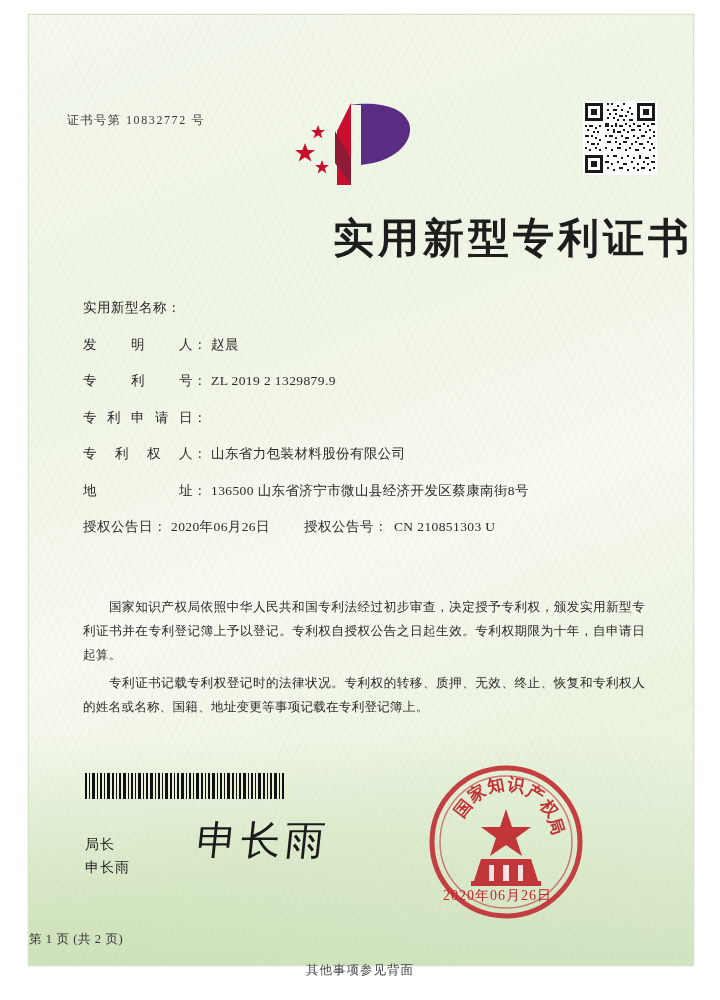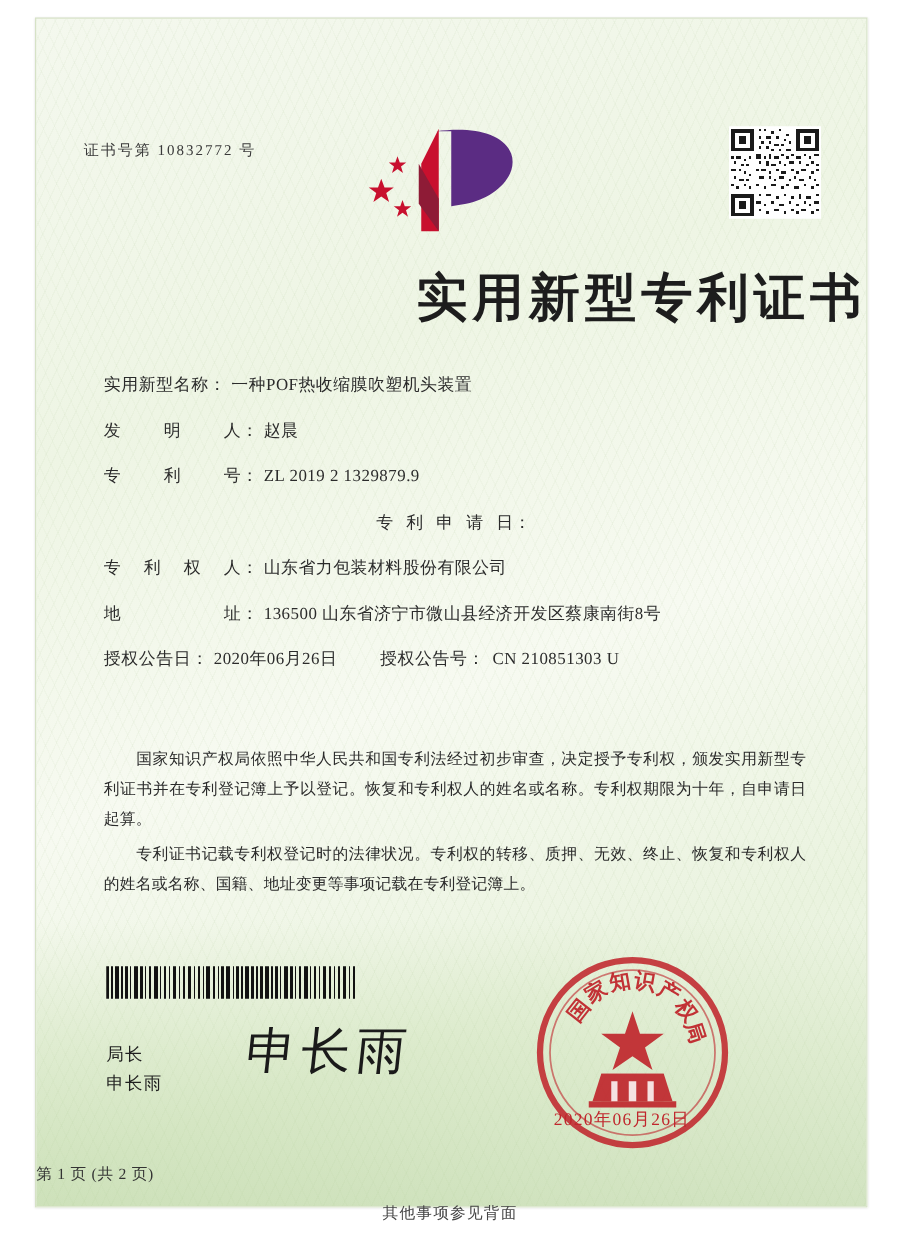--- a/index.html
+++ b/index.html
@@ -98,21 +98,20 @@
     left: 54px;
     top: 284px;
     width: 560px;
   }
   .row {
     display: flex;
     align-items: baseline;
     margin-bottom: 18.5px;
     font-size: 13.5px;
     color: #2b2b2b;
-    justify-content: center;
   }
   .row .lab {
     flex: 0 0 auto;
     letter-spacing: 0.5px;
     white-space: nowrap;
   }
   .row .lab.spread {
     display: inline-block;
     width: 110px;
     text-align: justify;
@@ -375,21 +374,20 @@
       </svg>
     </div>
 
     <div class="title">实用新型专利证书</div>
 
     <div class="fields">
 
       <div class="row">
         <span class="lab">实用新型名称</span>
         <span class="lab">：</span>
-        <span class="val">一种POF热收缩膜吹塑机头装置</span>
       </div>
 
       <div class="row">
         <span class="lab spread">发明人</span>
         <span class="lab">：</span>
         <span class="val">赵晨</span>
       </div>
 
       <div class="row">
         <span class="lab spread">专利号</span>
@@ -418,21 +416,21 @@
         <span class="lab">授权公告日</span>
         <span class="lab">：</span>
         <span class="val">2020年06月26日</span>
         <span class="lab2">授权公告号</span>
         <span class="lab2">：</span>
         <span class="val2">CN 210851303 U</span>
       </div>
 
     </div>
 
-    <div class="para p1">国家知识产权局依照中华人民共和国专利法经过初步审查，决定授予专利权，颁发实用新型专利证书并在专利登记簿上予以登记。恢复和专利权人的姓名或名称。专利权期限为十年，自申请日起算。</div>
+    <div class="para p1">国家知识产权局依照中华人民共和国专利法经过初步审查，决定授予专利权，颁发实用新型专利证书并在专利登记簿上予以登记。专利权自授权公告之日起生效。专利权期限为十年，自申请日起算。</div>
     <div class="para p2">专利证书记载专利权登记时的法律状况。专利权的转移、质押、无效、终止、恢复和专利权人的姓名或名称、国籍、地址变更等事项记载在专利登记簿上。</div>
 
     <div class="barcode">
       <svg width="200" height="26" viewBox="0 0 200 26" shape-rendering="crispEdges">
         <g fill="#111">
           <rect x="0" y="0" width="2" height="26"></rect>
             <rect x="4" y="0" width="1" height="26"></rect>
           <rect x="7" y="0" width="3" height="26"></rect>
             <rect x="12" y="0" width="1" height="26"></rect>
           <rect x="15" y="0" width="2" height="26"></rect>

